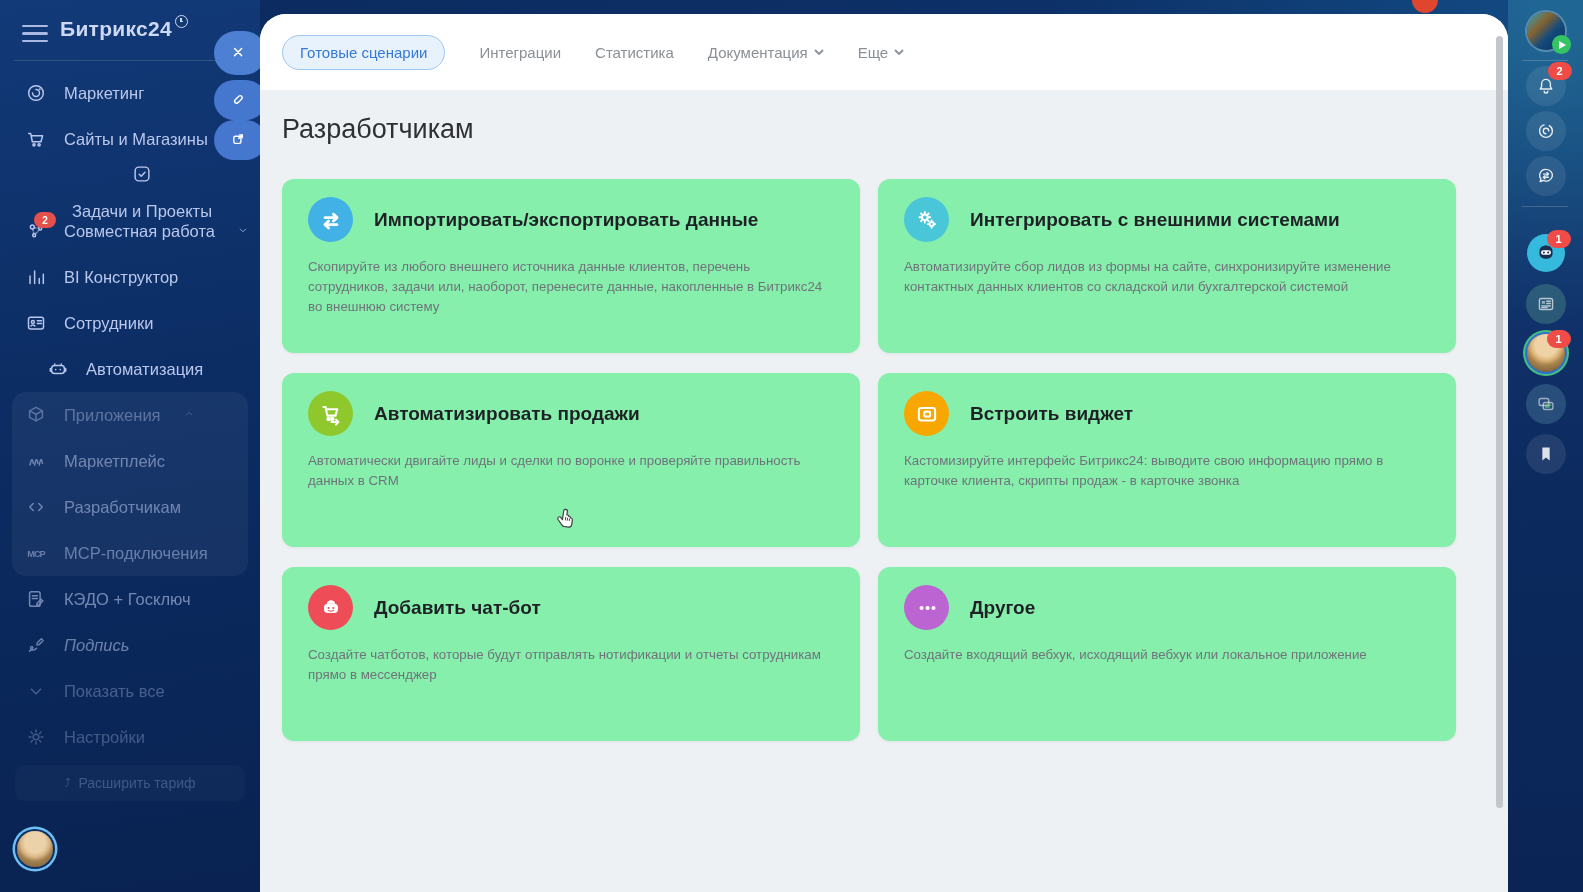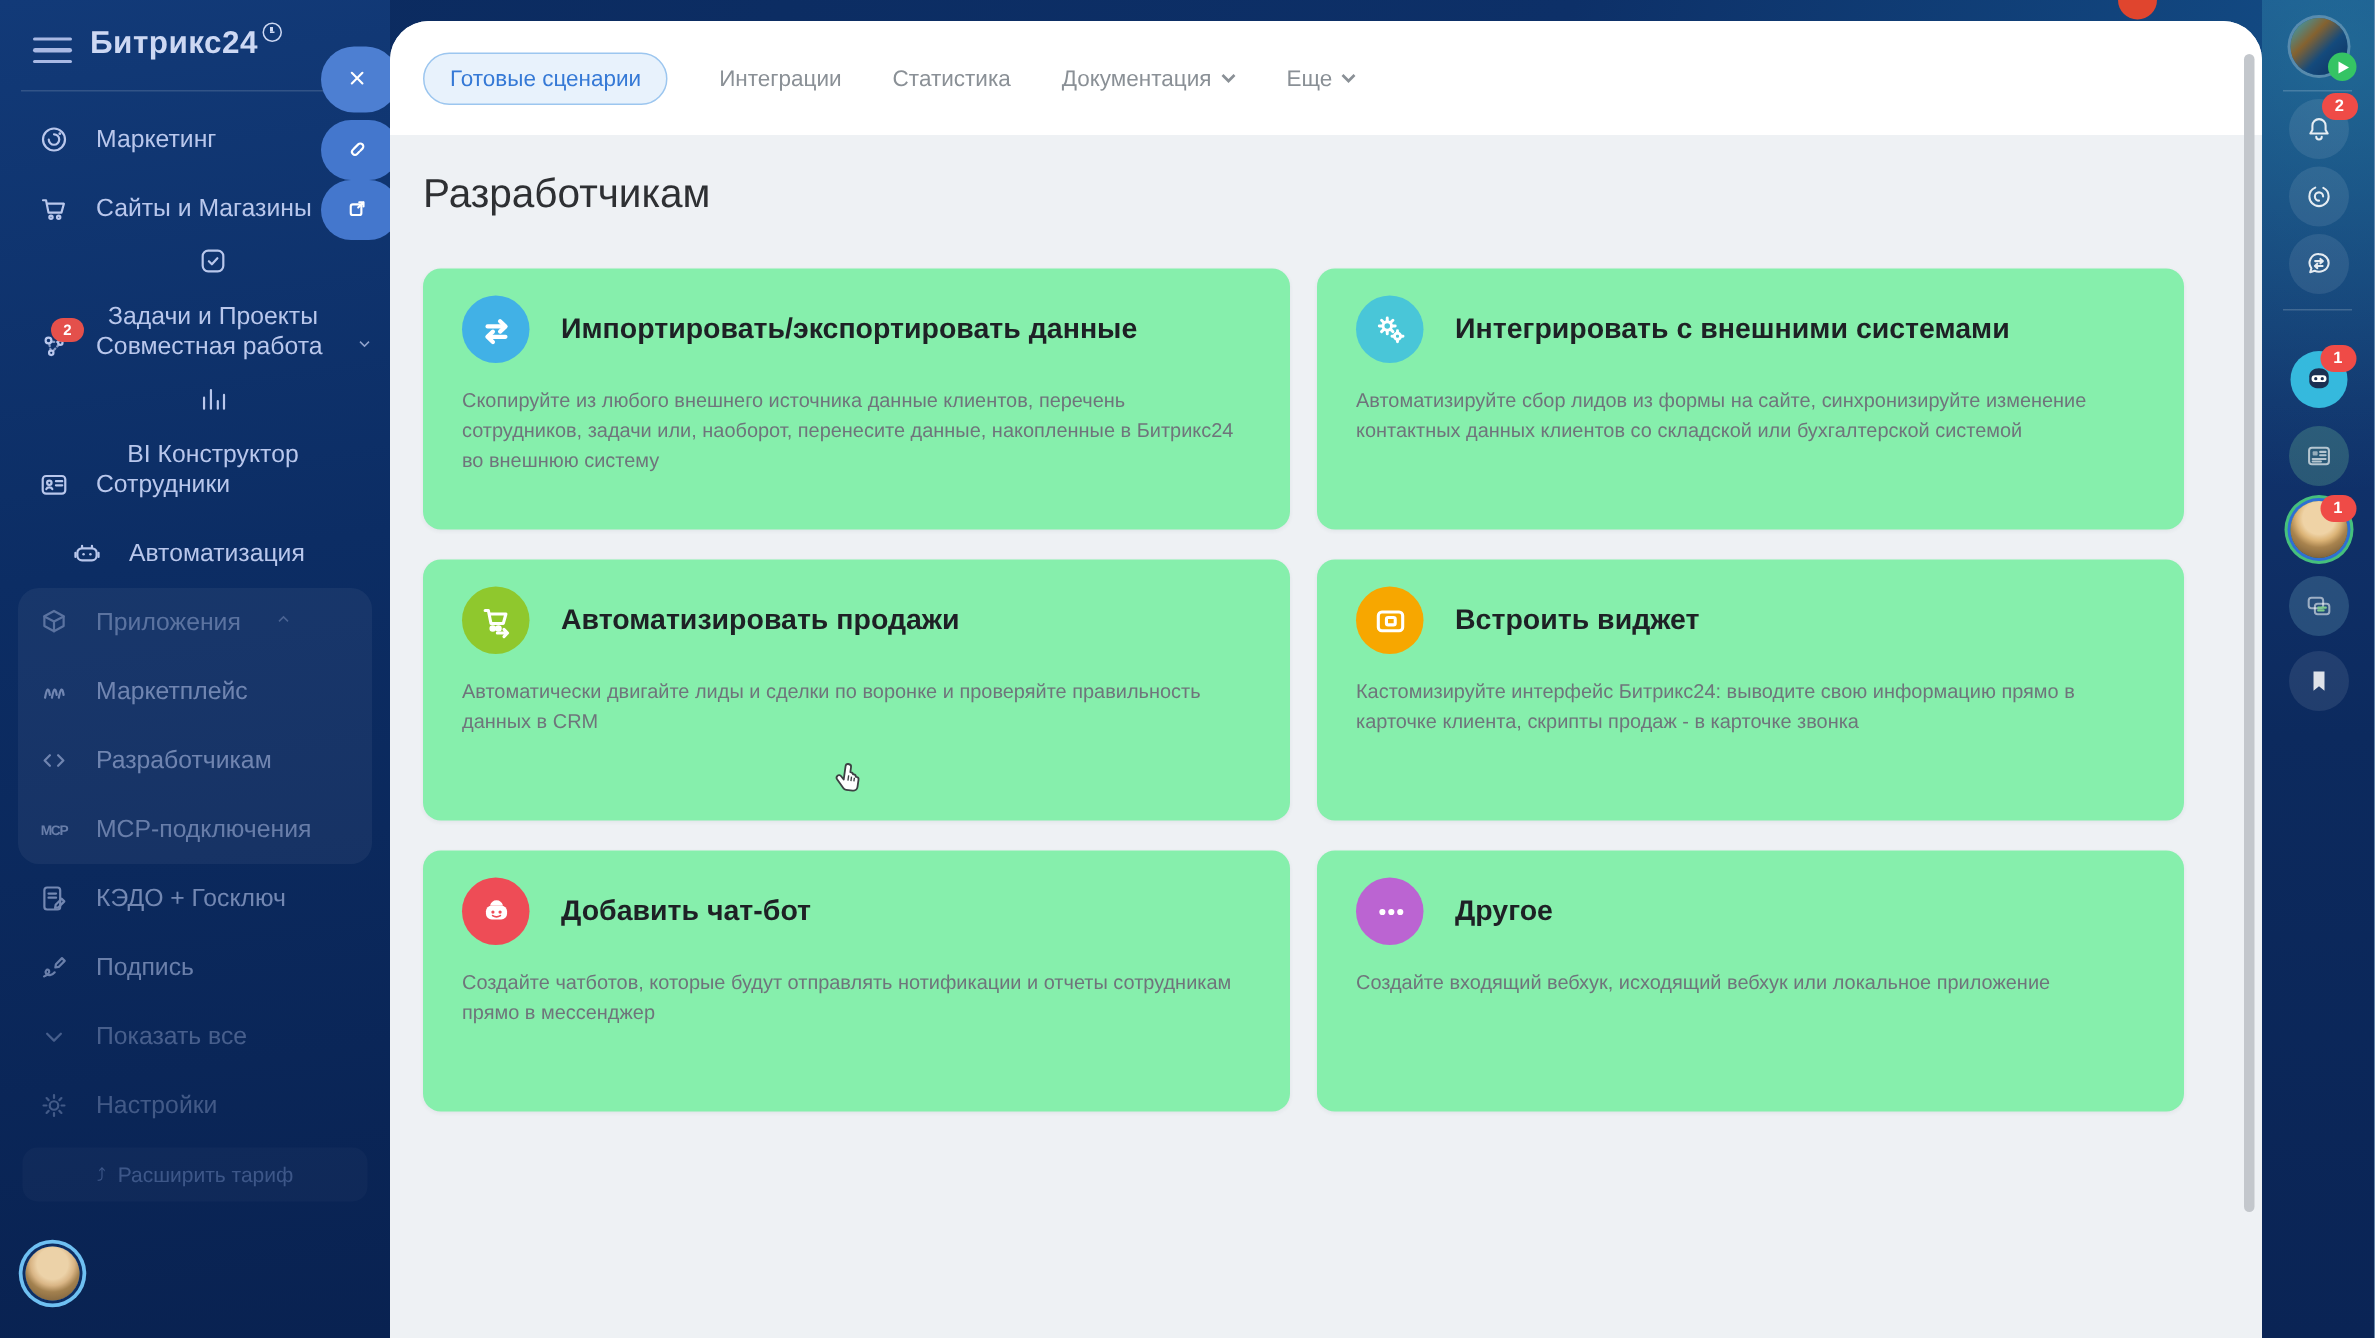--- a/index.html
+++ b/index.html
@@ -130,21 +130,21 @@
             <circle cx="10" cy="16.6" r="1.6"></circle>
             <path d="M10.1 8.4l4.6.4M8.5 9.8l1 4.7M15.6 10.5l-4.2 4.8" stroke-dasharray="2 2" opacity=".7"></path>
           </svg>
           <span class="sb-badge">2</span>
         </span>
     <span class="sb-label">Совместная работа</span>
         <span class="sb-chevron"><svg viewBox="0 0 24 24">
             <path d="M6 9.5l6 6 6-6"></path>
           </svg></span>
       </div>
-      <div class="sb-item" style="opacity: 1; flex-direction: column;">
+      <div class="sb-item" style="opacity: 1;">
         <span class="sb-icon">
           <svg viewBox="0 0 24 24">
             <path d="M5.5 19v-8M10.5 19V5.5M15.5 19v-5.5M20 19V9"></path>
           </svg>
         </span>
     <span class="sb-label">BI Конструктор</span>
       </div>
       <div class="sb-item" style="opacity: 1;">
         <span class="sb-icon">
           <svg viewBox="0 0 24 24">
@@ -205,21 +205,21 @@
       <div class="sb-item" style="opacity: 0.6;">
         <span class="sb-icon">
           <svg viewBox="0 0 24 24">
             <rect x="5" y="4" width="11.5" height="16" rx="2"></rect>
             <path d="M8 8.4h5.5M8 11.4h5.5"></path>
             <path d="M13.2 16.6l4.4-4.4 1.9 1.9-4.4 4.4-2.3.4z"></path>
           </svg>
         </span>
     <span class="sb-label">КЭДО + Госключ</span>
       </div>
-      <div class="sb-item" style="opacity: 0.55;">
+      <div class="sb-item" style="opacity: 0.55; font-style: italic;">
         <span class="sb-icon">
           <svg viewBox="0 0 24 24">
             <path d="M4.8 18.5c2.8-.8 4.4-3.4 3.3-4.6-1-1.1-3 .8-1.8 2.6 1.2 1.8 4.3 1.3 6.2-1"></path>
             <path d="M13.4 9.6l4.4-4.4 2 2-4.4 4.4-2.4.4z"></path>
           </svg>
         </span>
     <span class="sb-label">Подпись</span>
       </div>
       <div class="sb-item" style="opacity: 0.35;">
         <span class="sb-icon">

